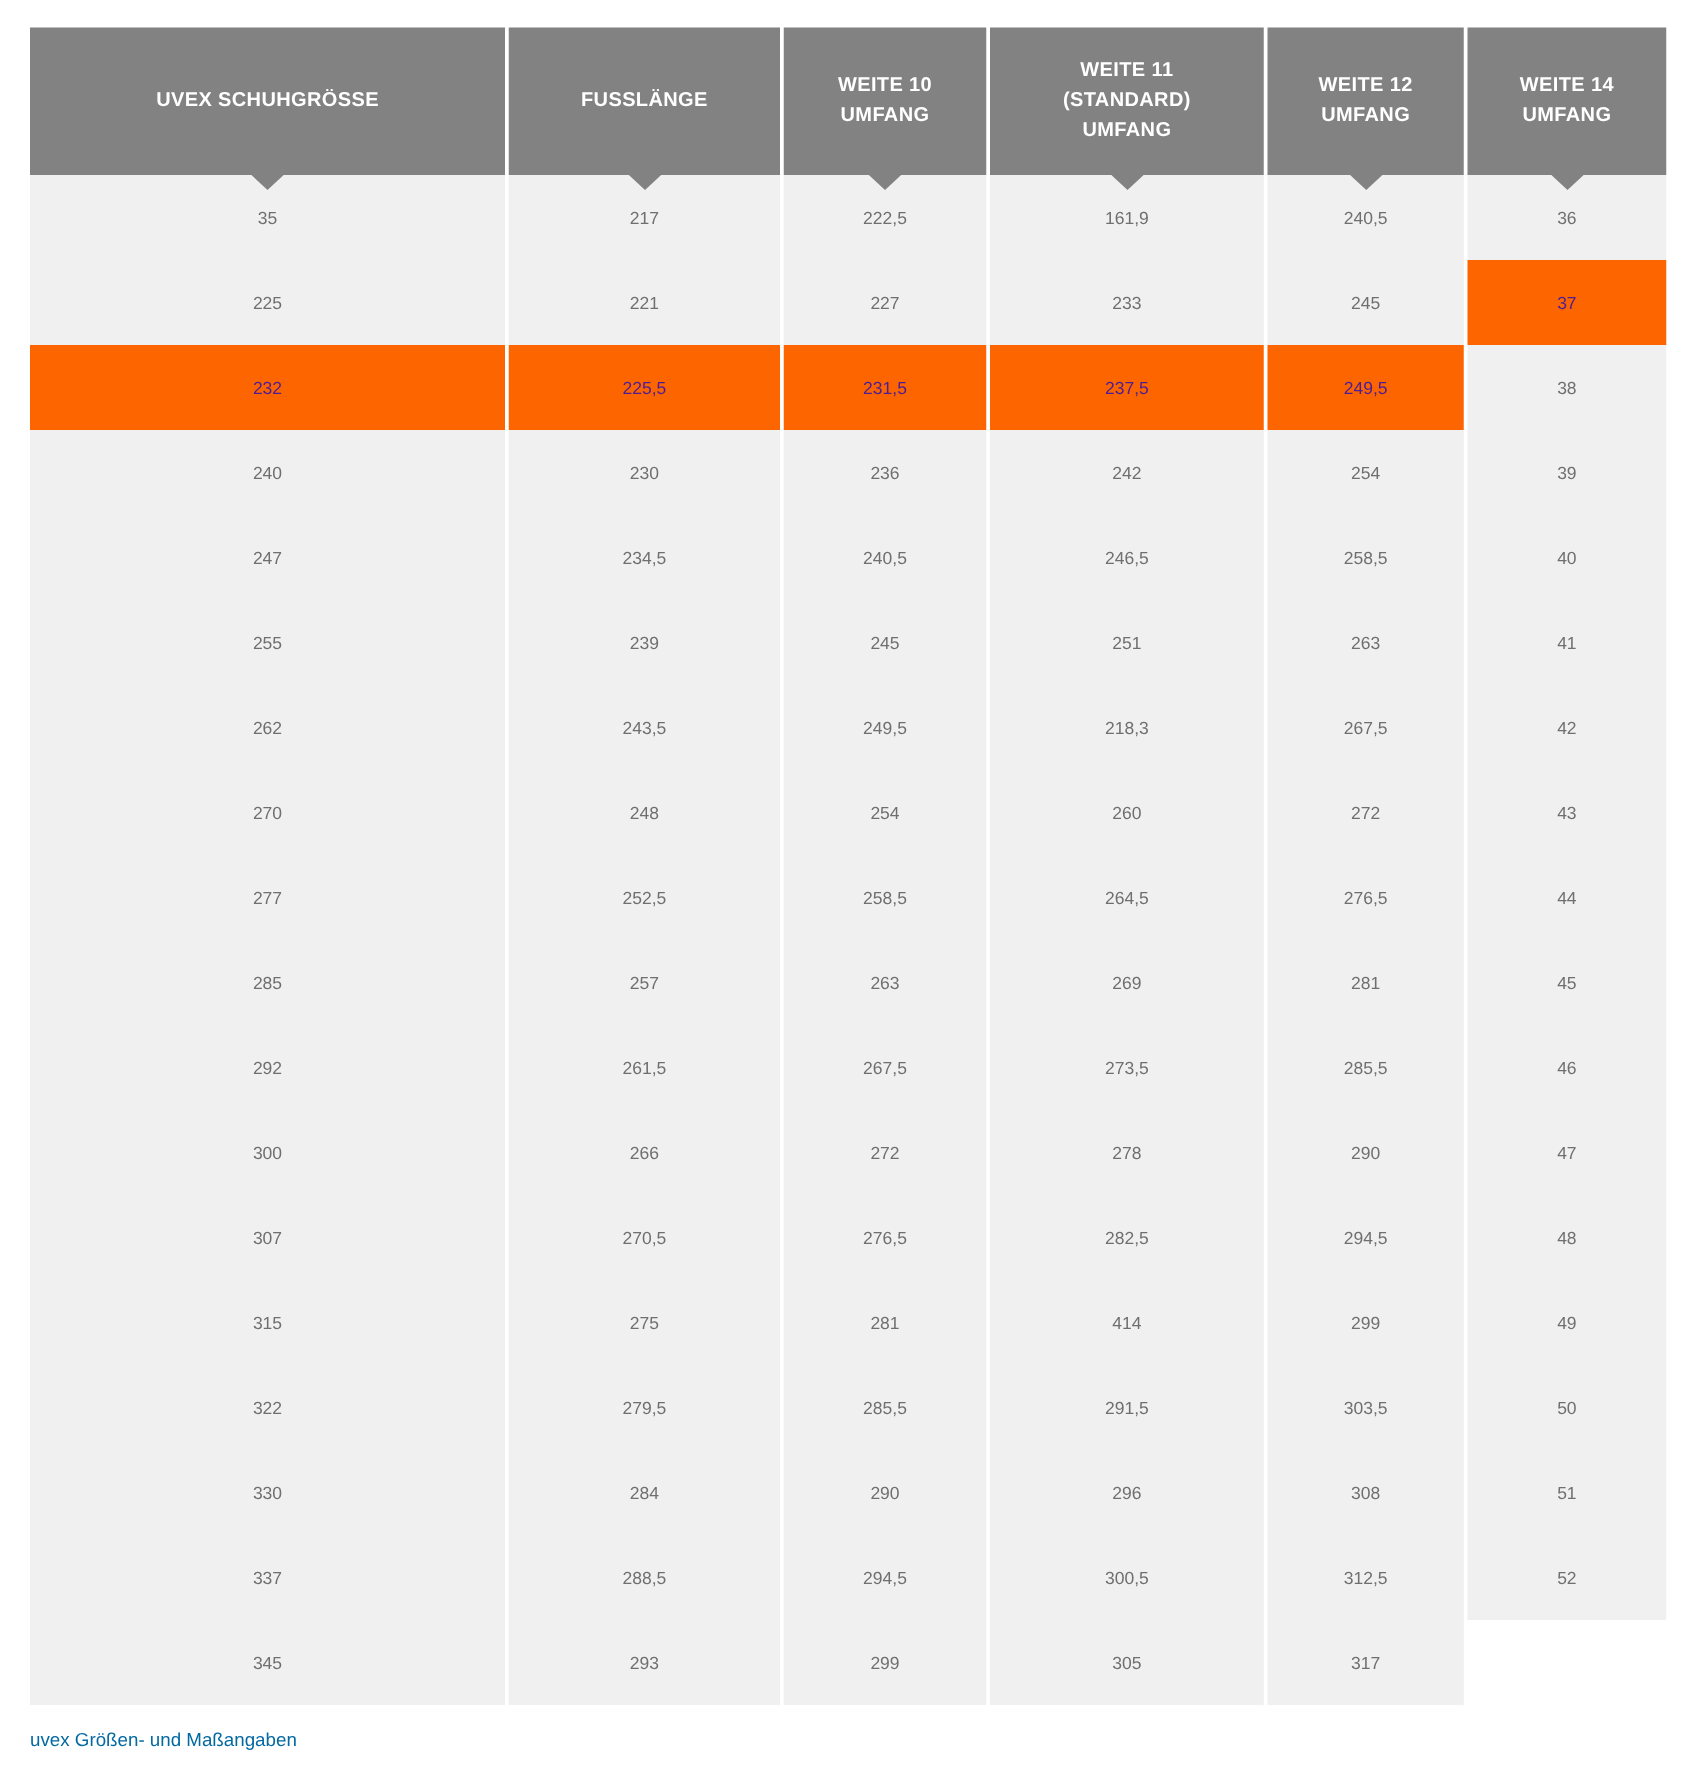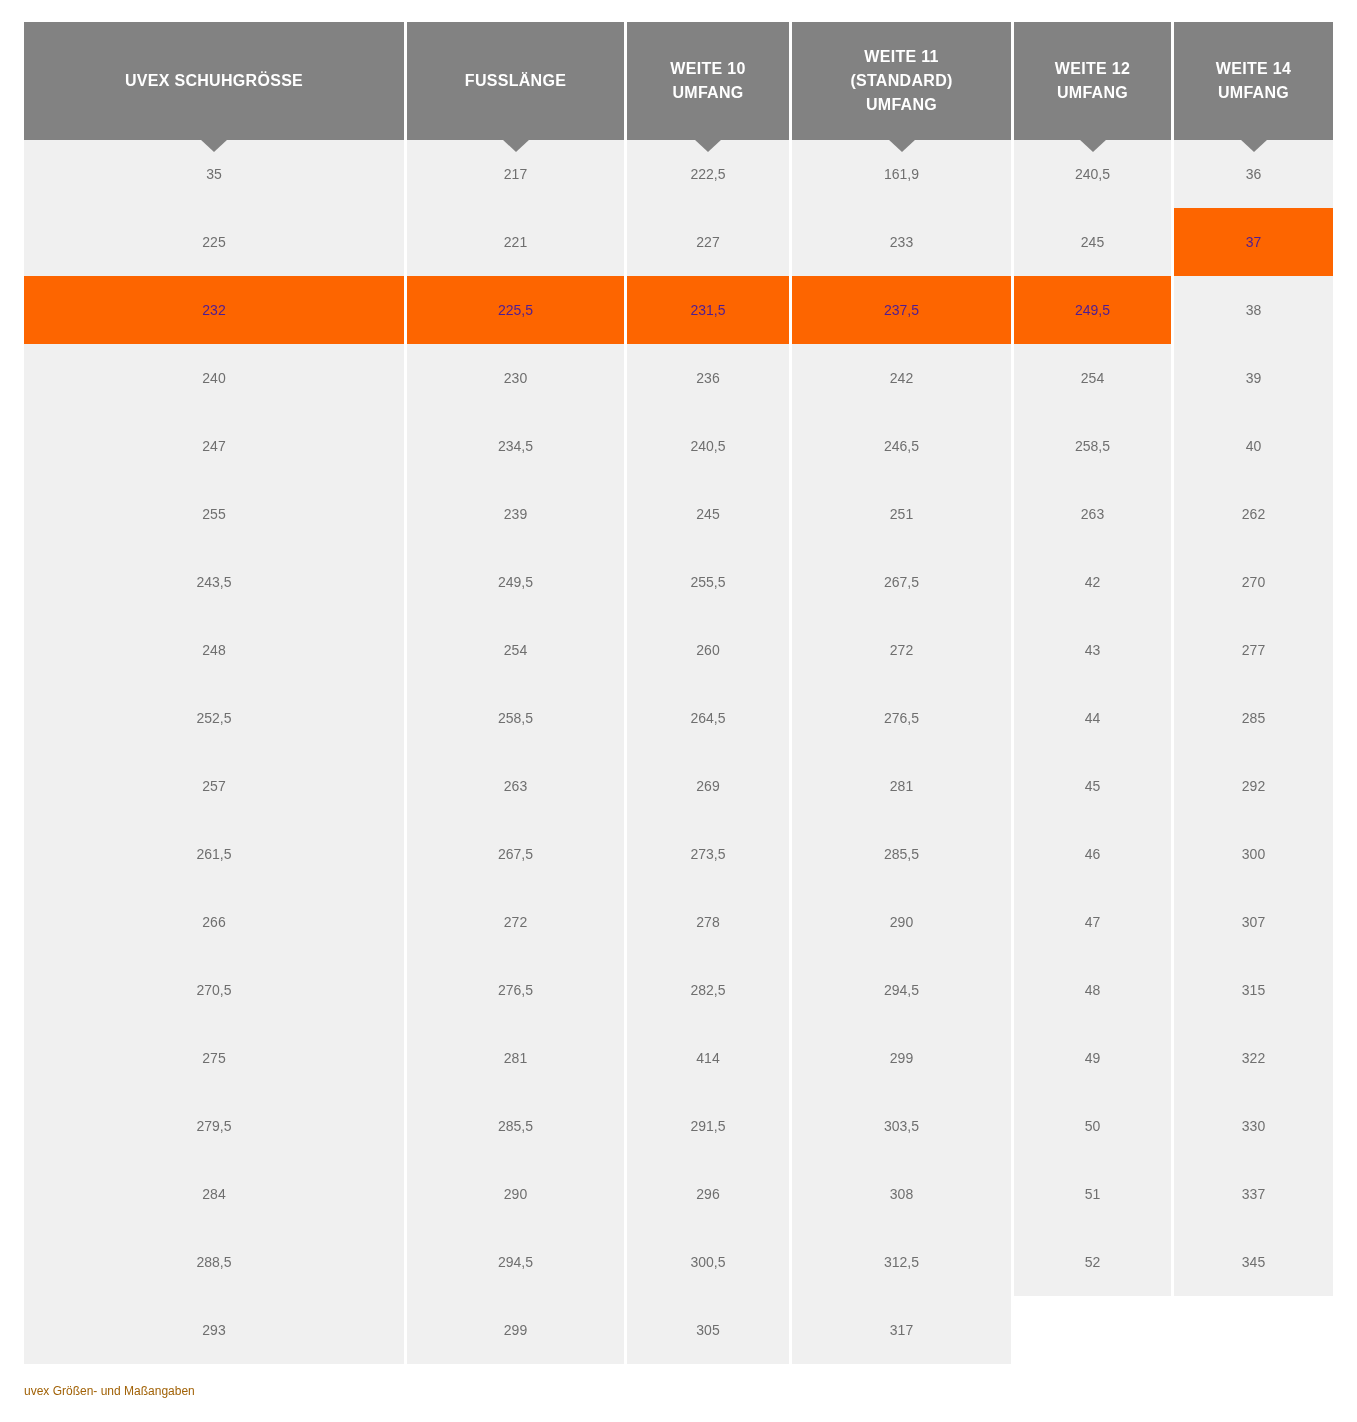--- a/index.html
+++ b/index.html
@@ -57,22 +57,22 @@
     align-items: center;
     justify-content: center;
     text-align: center;
   }
   .cell.hl {
     background: #fd6500;
     color: #4c1d95;
   }
   .caption {
     margin: 20px 0 0 24px;
-    color: #a16207;
-    font-size: 12px;
+    color: #0369a1;
+    font-size: 15px;
   }
 </style>
 </head>
 <body>
 
 <div class="size-table">
 
   <div class="hcell">
     <div>UVEX SCHUHGRÖSSE</div>
     <span class="arrow"></span>
@@ -136,24 +136,25 @@
     <div class="cell">234,5</div>
     <div class="cell">240,5</div>
     <div class="cell">246,5</div>
     <div class="cell">258,5</div>
     <div class="cell">40</div>
     <div class="cell">255</div>
     <div class="cell">239</div>
     <div class="cell">245</div>
     <div class="cell">251</div>
     <div class="cell">263</div>
+    <div class="cell">41</div>
     <div class="cell">262</div>
     <div class="cell">243,5</div>
     <div class="cell">249,5</div>
-    <div class="cell">255,5</div>
+    <div class="cell">218,3</div>
     <div class="cell">267,5</div>
     <div class="cell">42</div>
     <div class="cell">270</div>
     <div class="cell">248</div>
     <div class="cell">254</div>
     <div class="cell">260</div>
     <div class="cell">272</div>
     <div class="cell">43</div>
     <div class="cell">277</div>
     <div class="cell">252,5</div>

